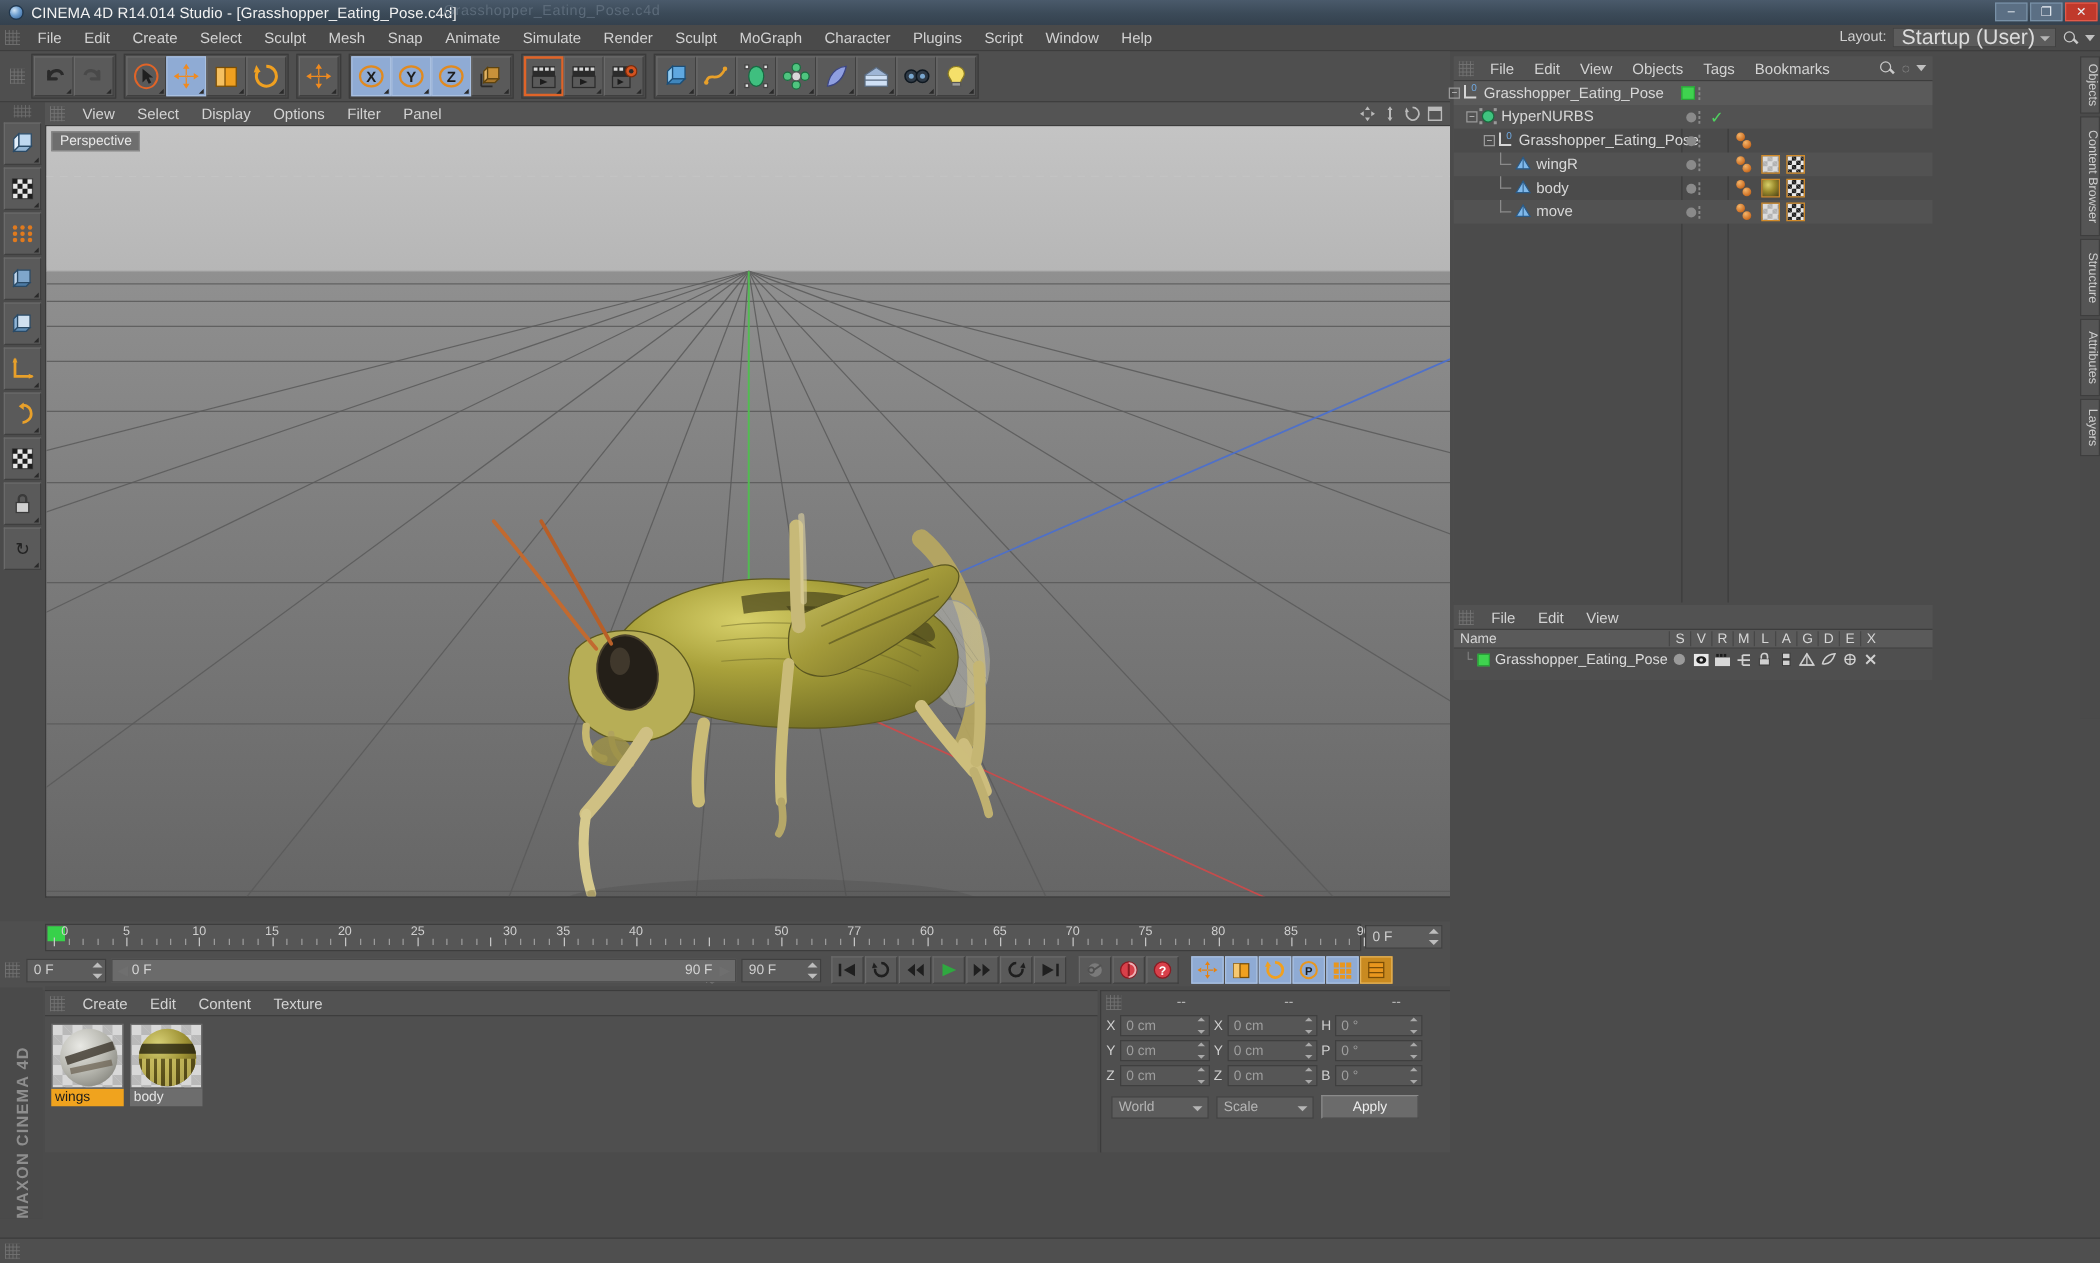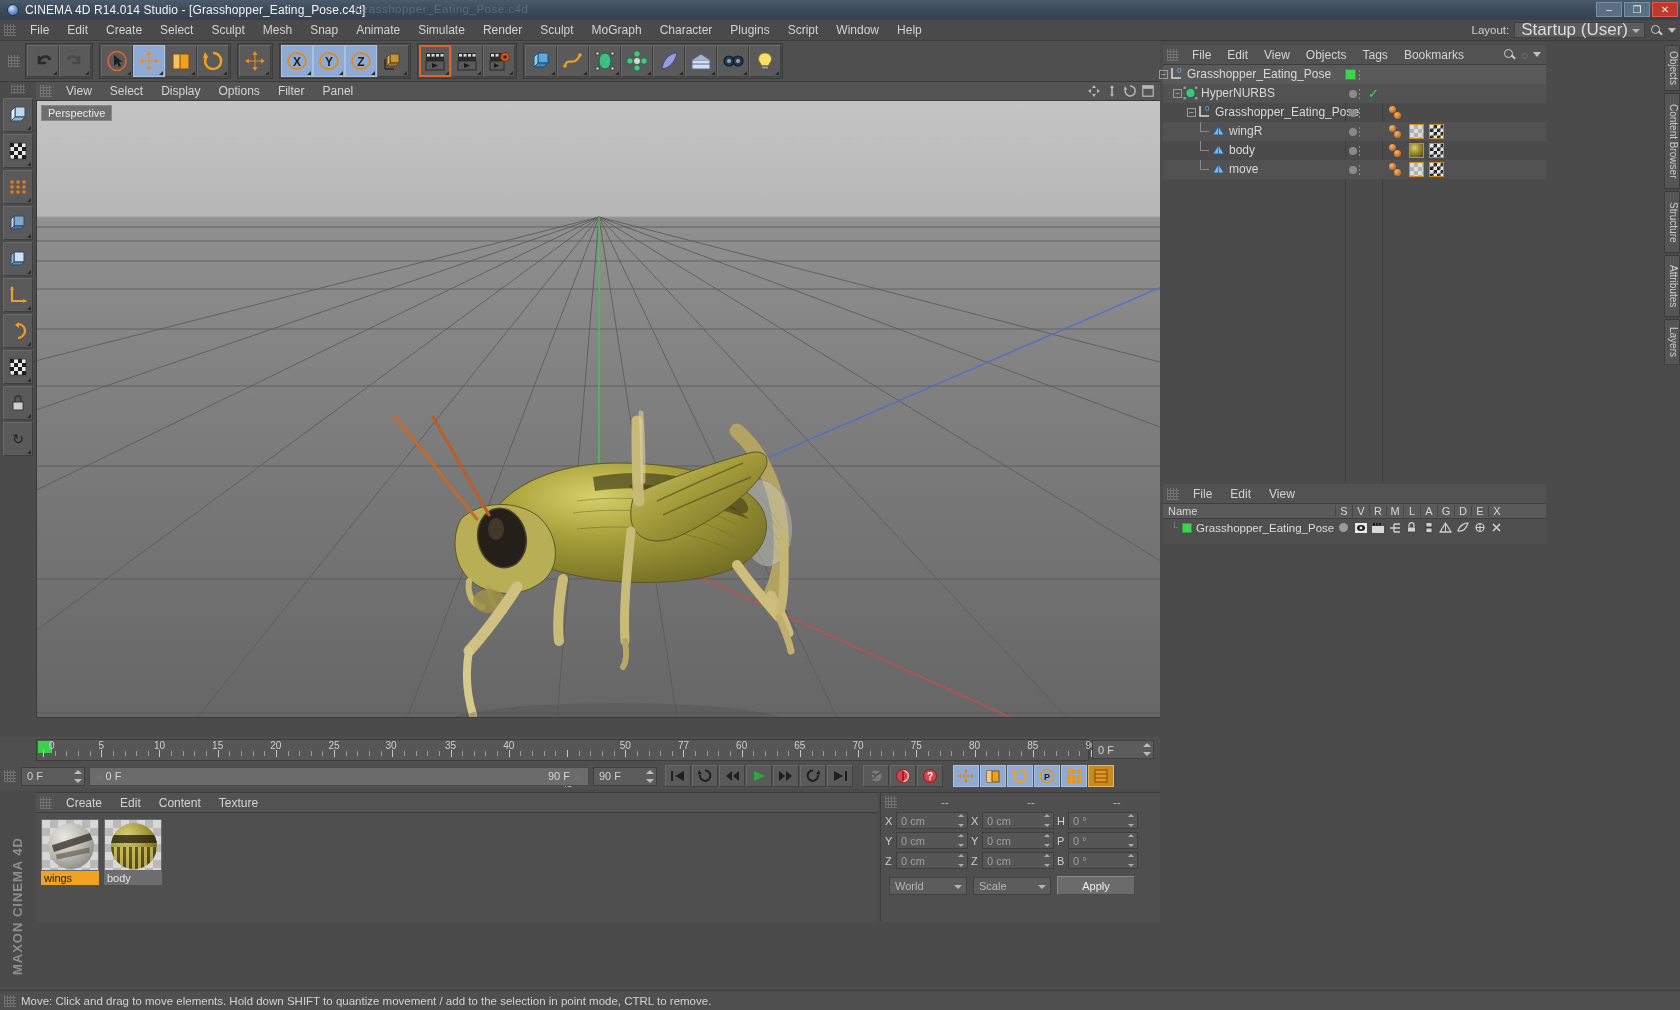--- a/index.html
+++ b/index.html
@@ -911,21 +911,21 @@
           <div class="tl-tick" style="left: 1019.07px;"></div>
           <div class="tl-tick" style="left: 1030.71px;"></div>
           <div class="tl-tick" style="left: 1042.36px;"></div>
           <div class="tl-tick major" style="left: 1054px;"></div>
           <div class="tl-num" style="left: 12px; transform: none;">0</div>
           <div class="tl-num" style="left: 64.2222px;">5</div>
           <div class="tl-num" style="left: 122.444px;">10</div>
           <div class="tl-num" style="left: 180.667px;">15</div>
           <div class="tl-num" style="left: 238.889px;">20</div>
           <div class="tl-num" style="left: 297.111px;">25</div>
-          <div class="tl-num" style="left: 354px;">30</div>
+          <div class="tl-num" style="left: 371px;">30</div>
           <div class="tl-num" style="left: 413.556px;">35</div>
           <div class="tl-num" style="left: 471.778px;">40</div>
           <div class="tl-num" style="left: 530px; margin-top: 38px;">45</div>
           <div class="tl-num" style="left: 588.222px;">50</div>
           <div class="tl-num" style="left: 646.444px;">77</div>
           <div class="tl-num" style="left: 704.667px;">60</div>
           <div class="tl-num" style="left: 762.889px;">65</div>
           <div class="tl-num" style="left: 821.111px;">70</div>
           <div class="tl-num" style="left: 879.333px;">75</div>
           <div class="tl-num" style="left: 937.556px;">80</div>
@@ -1430,16 +1430,15 @@
         <div class="vtab" style="height: 46px;">Layers</div>
       </div>
   </div>
 
   <div class="maxon">
     <span>MAXON CINEMA 4D</span>
   </div>
 
   <div class="statusbar">
     <div class="grip"></div>
-    <div class="st-txt">Move: Click and drag to move elements. Hold down SHIFT to quantize movement / add to the selection in point mode, CTRL to remove.</div>
   </div>
 
 </div>
 
 </body></html>

